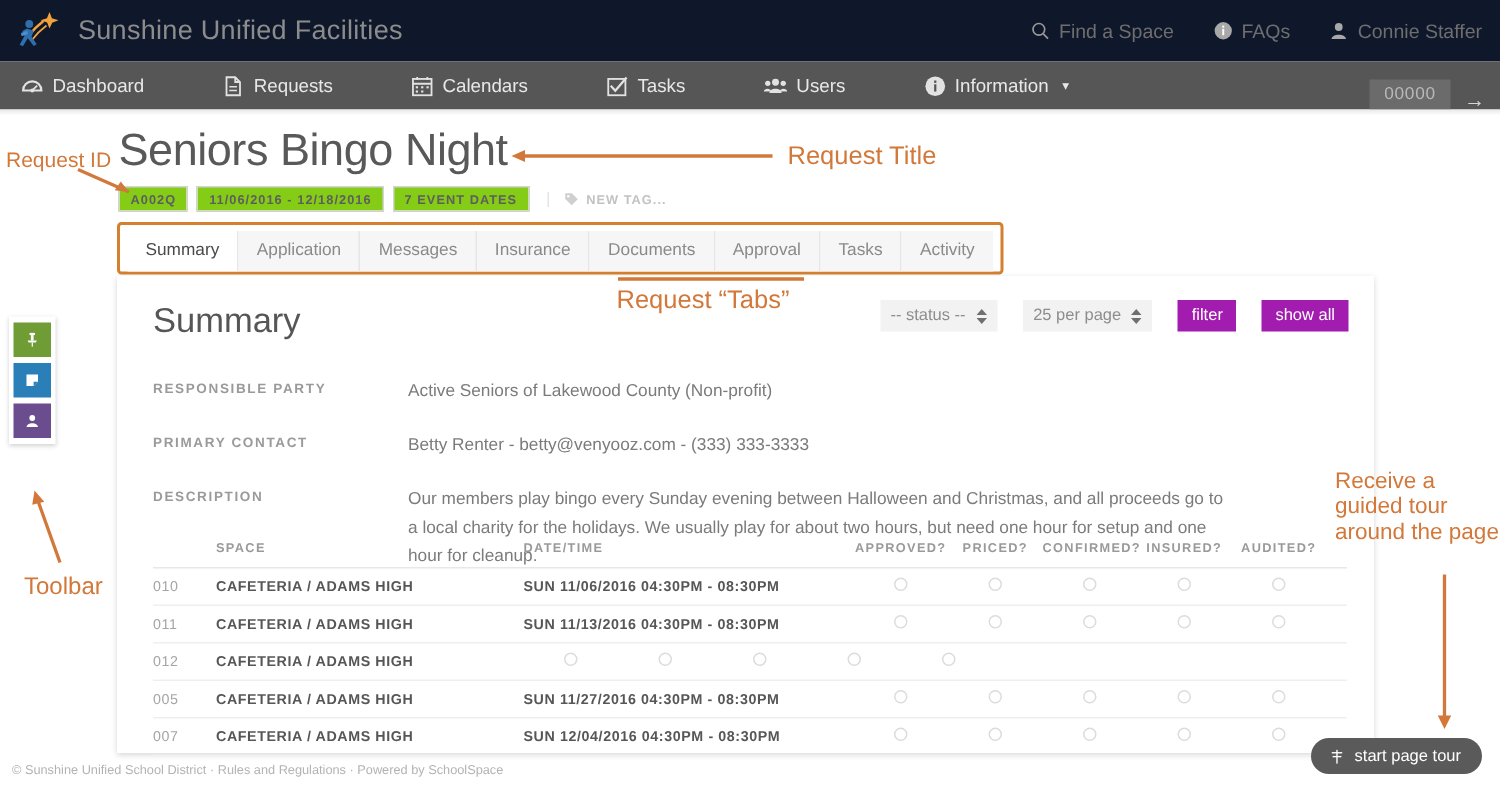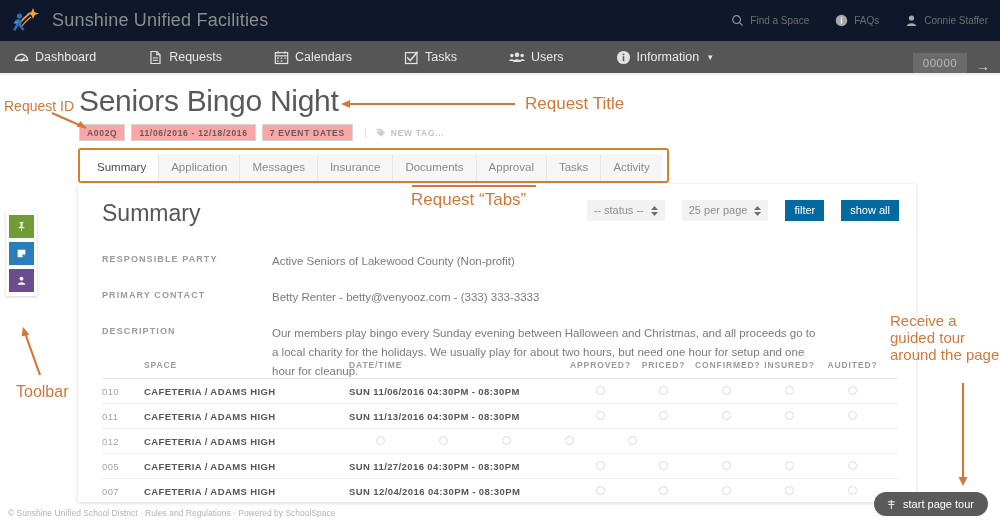--- a/index.html
+++ b/index.html
@@ -20,21 +20,21 @@
   .logo-wrap { width: 52px; display: flex; align-items: center; justify-content: center; }
   .brand {
     font-size: 18px; color: #8c8c8c; font-weight: 400; letter-spacing: .2px;
   }
   .top-right {
     position: absolute; right: 12px; top: 0; height: 41px;
     display: flex; align-items: center; gap: 26px;
   }
   .top-link {
     display: flex; align-items: center; gap: 6px;
-    font-size: 10px; color: #6e6e6e;
+    font-size: 13px; color: #6e6e6e;
   }
   .top-link svg { display: block; }
 
   
   .navbar {
     position: absolute; left: 0; top: 41px; width: 1000px; height: 32px;
     background: #565656;
     display: flex; align-items: center;
   }
   .nav-item {
@@ -64,21 +64,21 @@
   
   .title {
     position: absolute; left: 79px; top: 84px;
     font-size: 30px; color: #595959; font-weight: 400; letter-spacing: -.3px;
   }
   .chips {
     position: absolute; left: 79px; top: 124px;
     display: flex; align-items: center; gap: 6px;
   }
   .chip {
-    border: 1px solid #d4d4d4; background: #fca5a5;
+    border: 1px solid #d4d4d4; background: #84cc16;
     font-size: 8.5px; font-weight: 700; letter-spacing: .7px;
     color: #5e5e5e; padding: 3px 7px 2px; line-height: 1.2;
     white-space: nowrap;
   }
   .newtag {
     display: flex; align-items: center; gap: 5px;
     font-size: 8.5px; font-weight: 700; letter-spacing: .7px; color: #c2c2c2;
     margin-left: 6px; border-left: 1px solid #e4e4e4; padding-left: 10px;
   }
 
@@ -113,21 +113,21 @@
     position: absolute; right: 17px; top: 16px;
     display: flex; align-items: center; gap: 17px;
   }
   .select {
     background: #f2f2f2; color: #8d8d8d; font-size: 11px;
     padding: 5px 7px; display: flex; align-items: center; gap: 7px;
     line-height: 1;
   }
   .spin { display: flex; flex-direction: column; gap: 1px; line-height: 0; color: #6f6f6f; }
   .btn-dark {
-    background: #0369a1; color: #fff; font-size: 11px;
+    background: #a21caf; color: #fff; font-size: 11px;
     padding: 5px 9px; line-height: 1;
   }
 
   
   .fields { position: absolute; left: 24px; top: 68px; right: 20px; }
   .field { display: flex; margin-bottom: 17px; }
   .field-label {
     width: 170px; flex: 0 0 170px;
     font-size: 9px; letter-spacing: 1.1px; color: #9a9a9a; font-weight: 600;
     padding-top: 2px;

